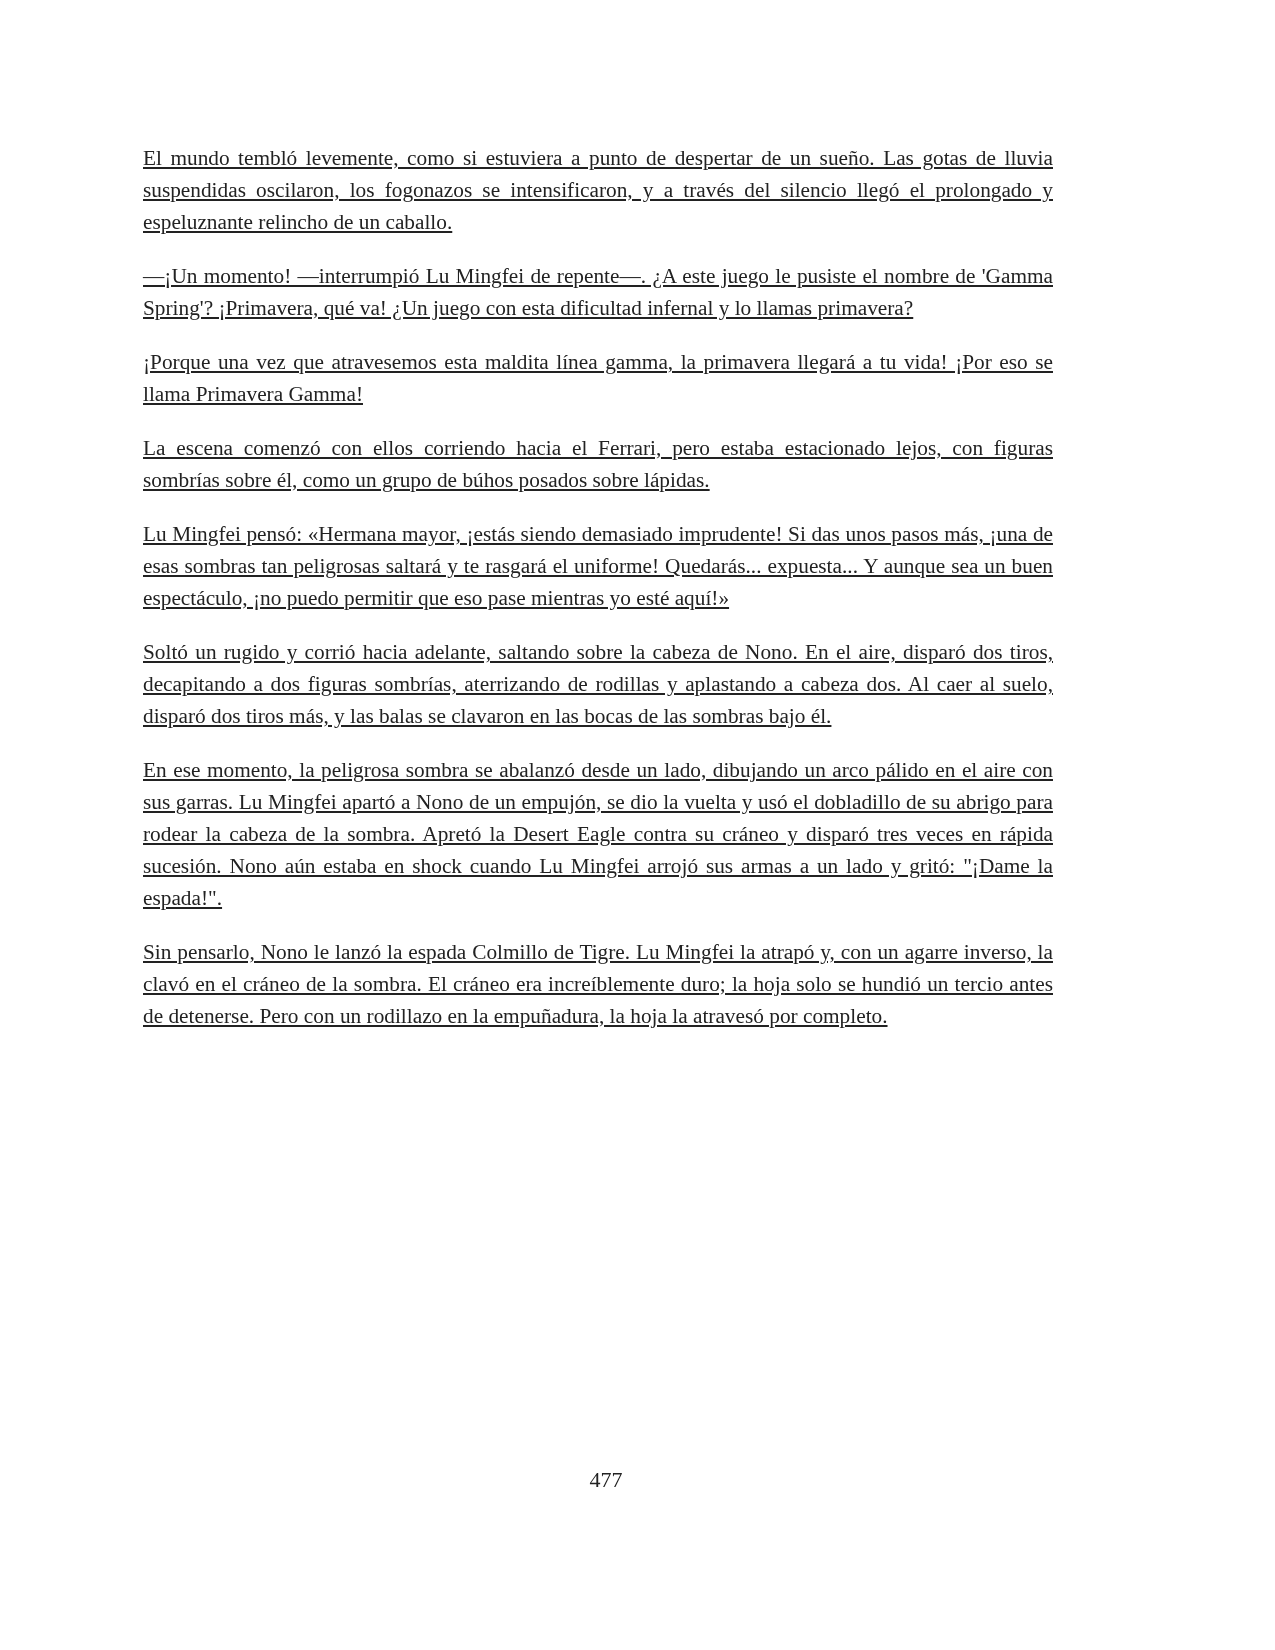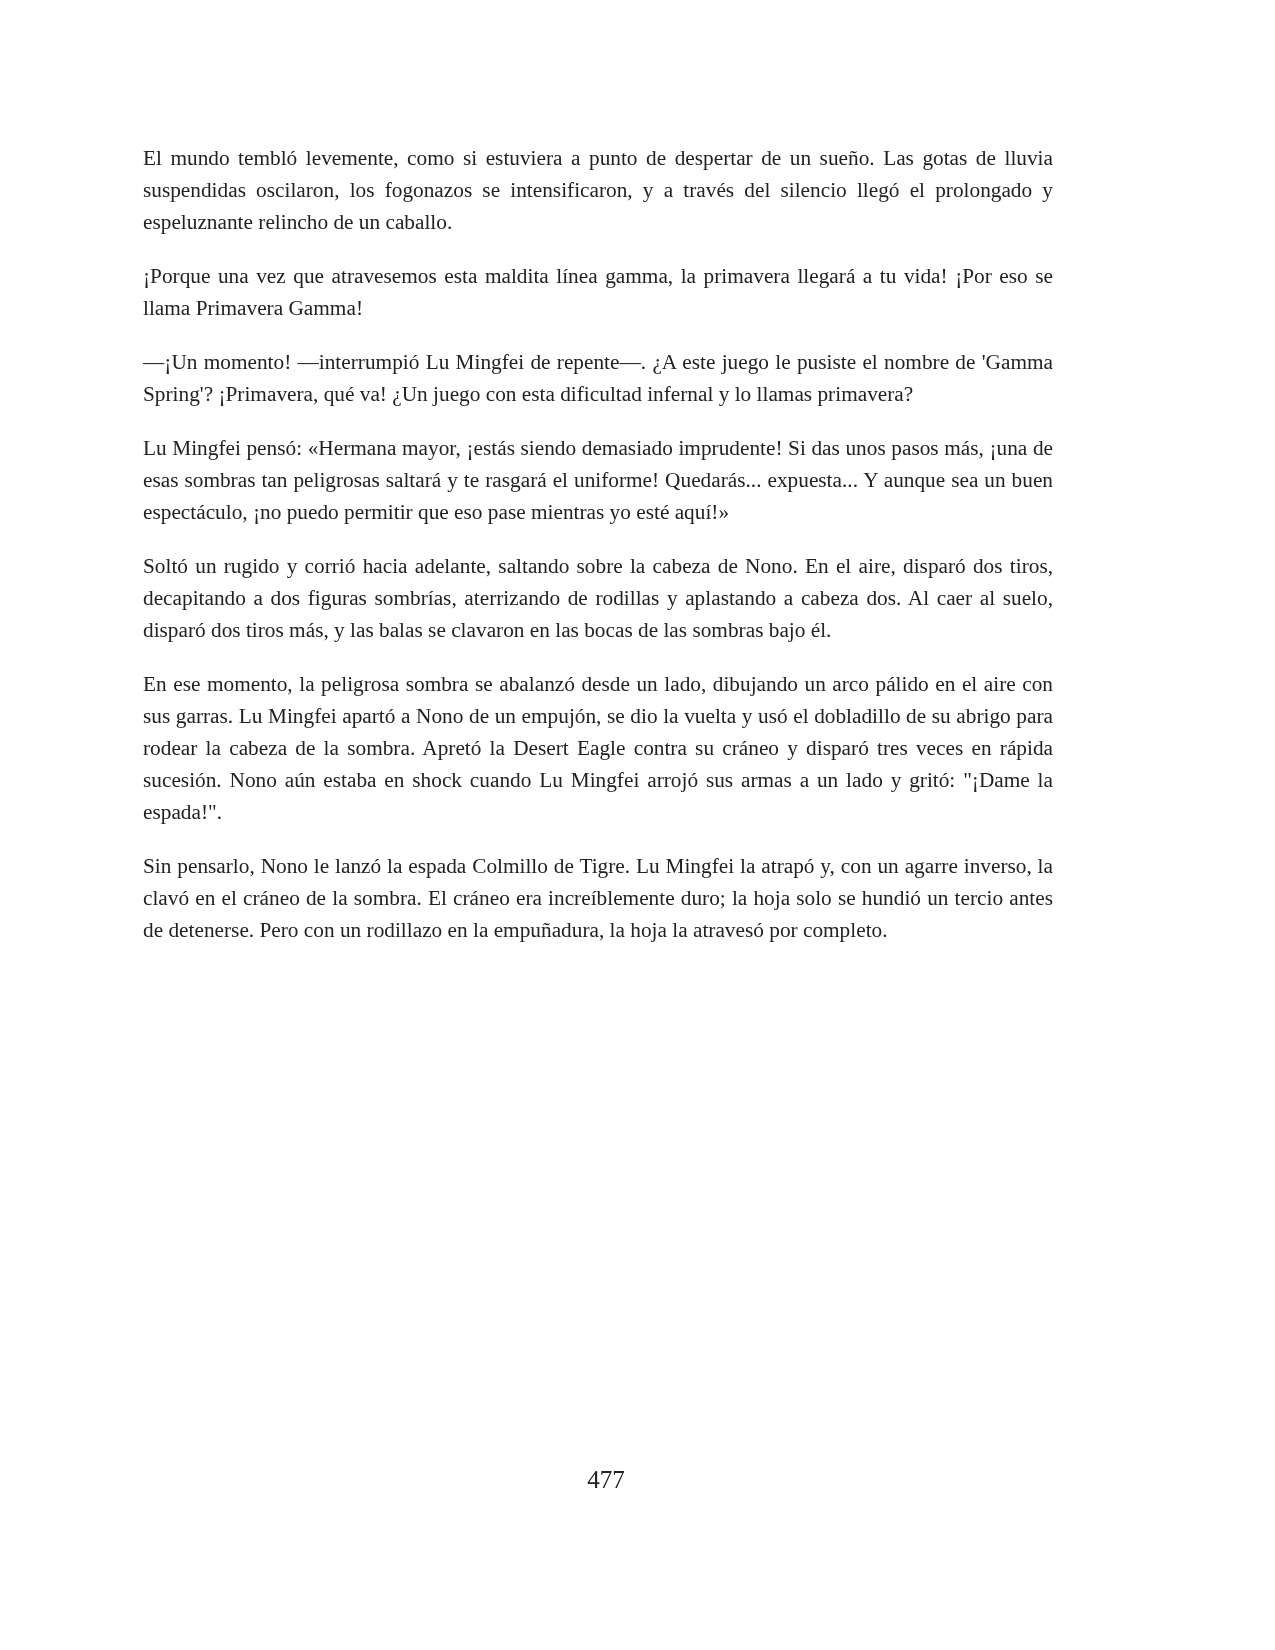--- a/index.html
+++ b/index.html
@@ -28,40 +28,42 @@
       width: 926px;
       font-family: "Liberation Serif", "DejaVu Serif", serif;
       font-size: 21.3px;
       line-height: 32px;
       color: #222222;
       text-align: justify;
     }
     .text-block p {
       margin: 0 16px 22px 0;
       padding: 0;
+      text-decoration: underline;
     }
     .page-number {
       position: absolute;
       left: 0;
       top: 1466px;
       width: 1212px;
       text-align: center;
       font-family: "Liberation Serif", "DejaVu Serif", serif;
-      font-size: 25px;
+      font-size: 22px;
       line-height: 28px;
       color: #222222;
     }
   </style>
 </head>
 <body>
 
 <div class="page">
   <div class="text-block">
     <p>El mundo tembló levemente, como si estuviera a punto de despertar de un sueño. Las gotas de lluvia suspendidas oscilaron, los fogonazos se intensificaron, y a través del silencio llegó el prolongado y espeluznante relincho de un caballo.</p>
+    <p>—¡Un momento! —interrumpió Lu Mingfei de repente—. ¿A este juego le pusiste el nombre de 'Gamma Spring'? ¡Primavera, qué va! ¿Un juego con esta dificultad infernal y lo llamas primavera?</p>
     <p>¡Porque una vez que atravesemos esta maldita línea gamma, la primavera llegará a tu vida! ¡Por eso se llama Primavera Gamma!</p>
-    <p>—¡Un momento! —interrumpió Lu Mingfei de repente—. ¿A este juego le pusiste el nombre de 'Gamma Spring'? ¡Primavera, qué va! ¿Un juego con esta dificultad infernal y lo llamas primavera?</p>
+    <p>La escena comenzó con ellos corriendo hacia el Ferrari, pero estaba estacionado lejos, con figuras sombrías sobre él, como un grupo de búhos posados sobre lápidas.</p>
     <p>Lu Mingfei pensó: «Hermana mayor, ¡estás siendo demasiado imprudente! Si das unos pasos más, ¡una de esas sombras tan peligrosas saltará y te rasgará el uniforme! Quedarás... expuesta... Y aunque sea un buen espectáculo, ¡no puedo permitir que eso pase mientras yo esté aquí!»</p>
     <p>Soltó un rugido y corrió hacia adelante, saltando sobre la cabeza de Nono. En el aire, disparó dos tiros, decapitando a dos figuras sombrías, aterrizando de rodillas y aplastando a cabeza dos. Al caer al suelo, disparó dos tiros más, y las balas se clavaron en las bocas de las sombras bajo él.</p>
     <p>En ese momento, la peligrosa sombra se abalanzó desde un lado, dibujando un arco pálido en el aire con sus garras. Lu Mingfei apartó a Nono de un empujón, se dio la vuelta y usó el dobladillo de su abrigo para rodear la cabeza de la sombra. Apretó la Desert Eagle contra su cráneo y disparó tres veces en rápida sucesión. Nono aún estaba en shock cuando Lu Mingfei arrojó sus armas a un lado y gritó: "¡Dame la espada!".</p>
     <p>Sin pensarlo, Nono le lanzó la espada Colmillo de Tigre. Lu Mingfei la atrapó y, con un agarre inverso, la clavó en el cráneo de la sombra. El cráneo era increíblemente duro; la hoja solo se hundió un tercio antes de detenerse. Pero con un rodillazo en la empuñadura, la hoja la atravesó por completo.</p>
   </div>
   <div class="page-number">477</div>
 </div>
 
 </body></html>

